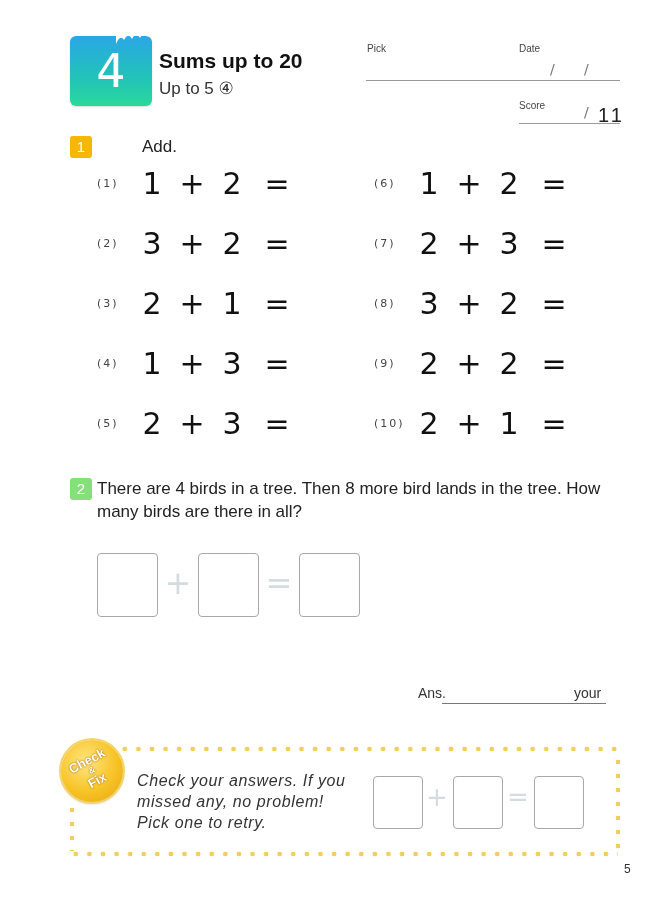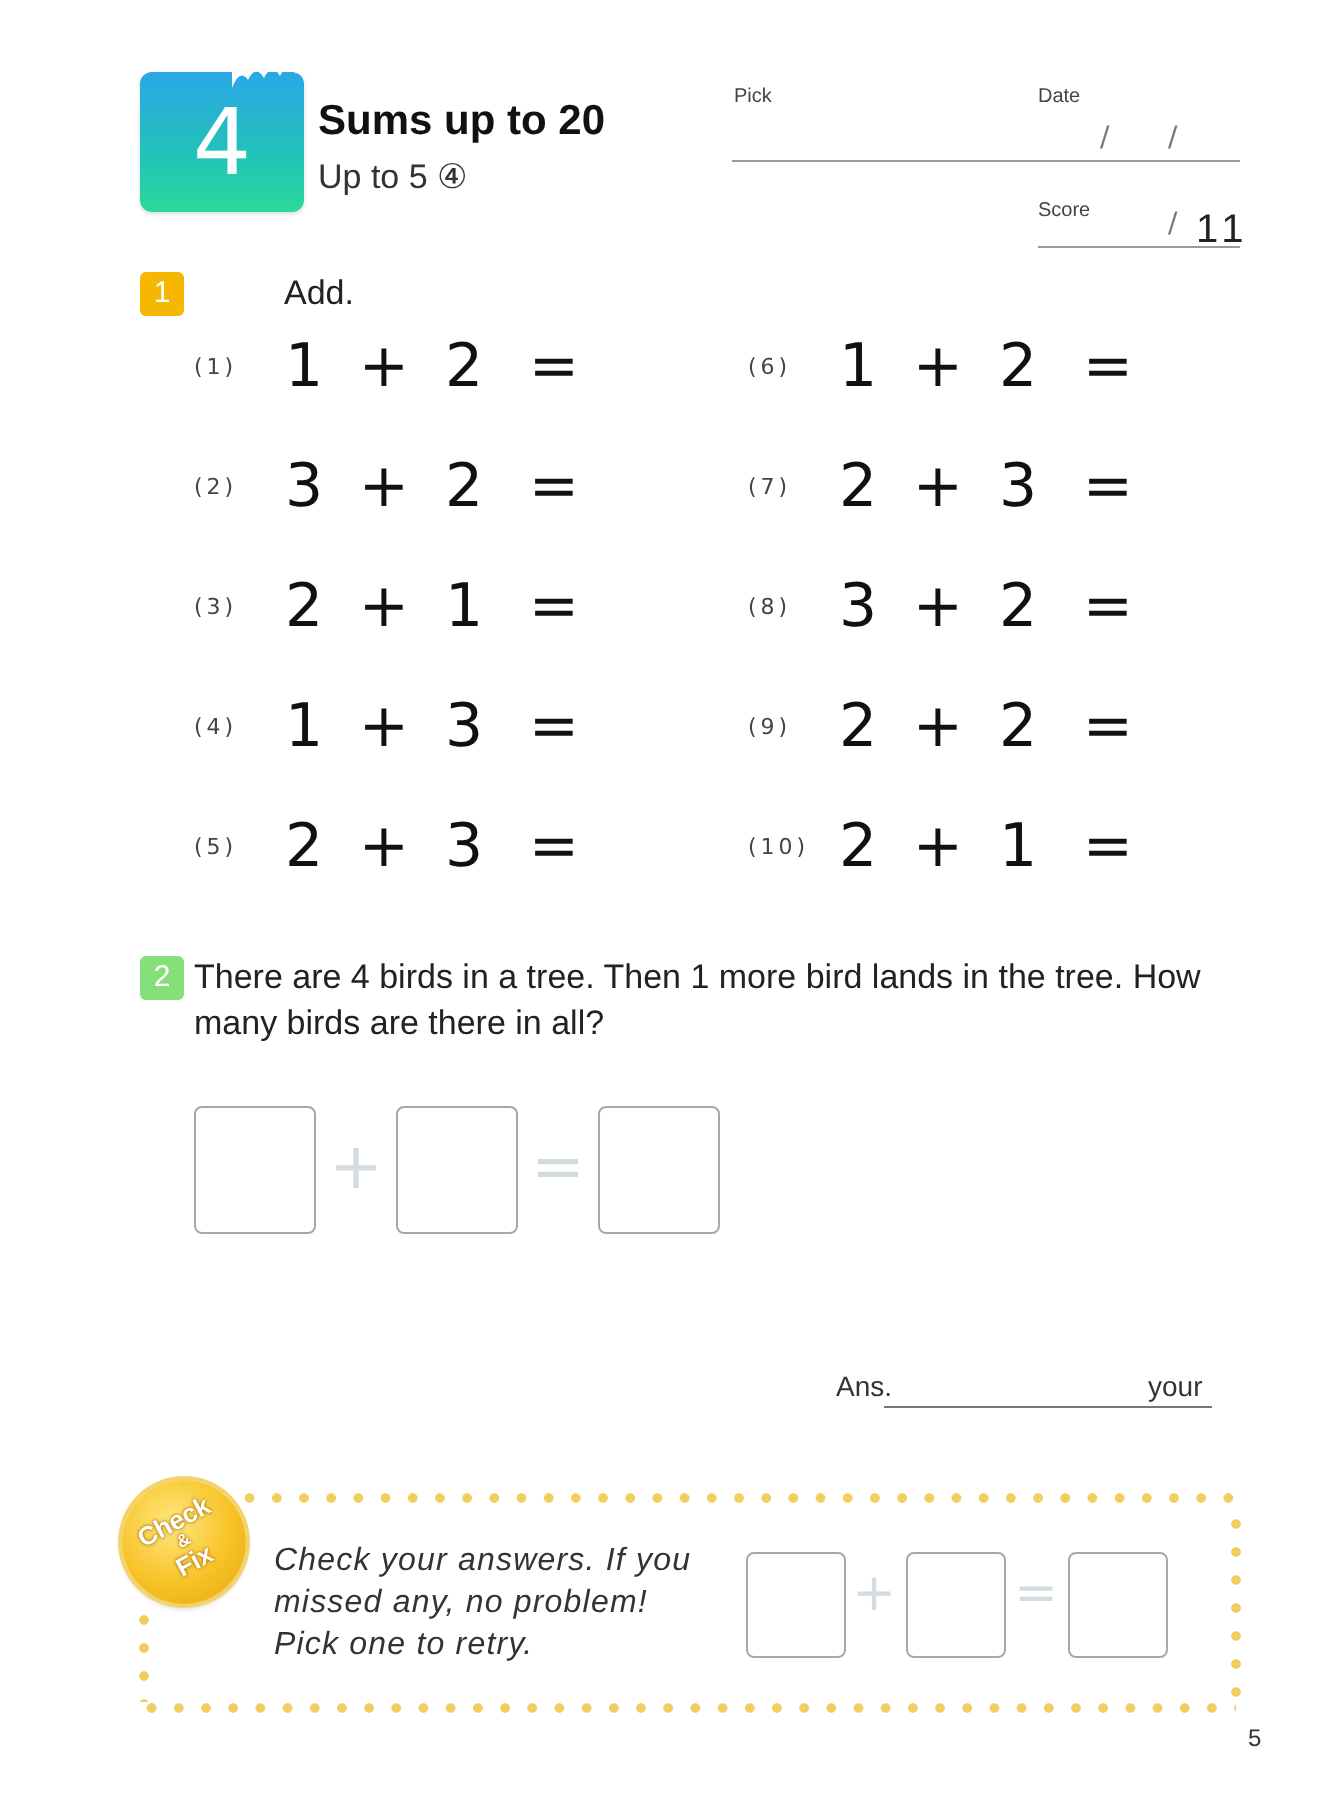--- a/index.html
+++ b/index.html
@@ -148,21 +148,21 @@
   <div class="prob">
     <span class="pnum">(10)</span>
     <span class="tok t-a">2</span>
     <span class="tok t-op">+</span>
     <span class="tok t-b">1</span>
     <span class="tok t-eq">=</span>
   </div>
 </div>
 
 <div class="abs marker marker-green" style="left:70px;top:478px;">2</div>
-<div class="abs question">There are 4 birds in a tree. Then 1 more bird lands in the tree. How many birds are there in all?</div>
+<div class="abs question">There are 4 birds in a tree. Then 8 more bird lands in the tree. How many birds are there in all?</div>
 
 <div class="abs box" style="left:97px;top:553px;width:59px;height:62px;"></div>
 <div class="abs faint-op" style="left:160px;top:564px;width:36px;">+</div>
 <div class="abs box" style="left:198px;top:553px;width:59px;height:62px;"></div>
 <div class="abs faint-op" style="left:261px;top:564px;width:36px;">=</div>
 <div class="abs box" style="left:299px;top:553px;width:59px;height:62px;"></div>
 
 <div class="abs ans-label" style="left:418px;top:685px;text-align:center;">Ans.</div>
 <div class="abs ans-label" style="left:574px;top:685px;">your</div>
 <div class="abs rule" style="left:442px;top:703px;width:164px;background:#777;"></div>

